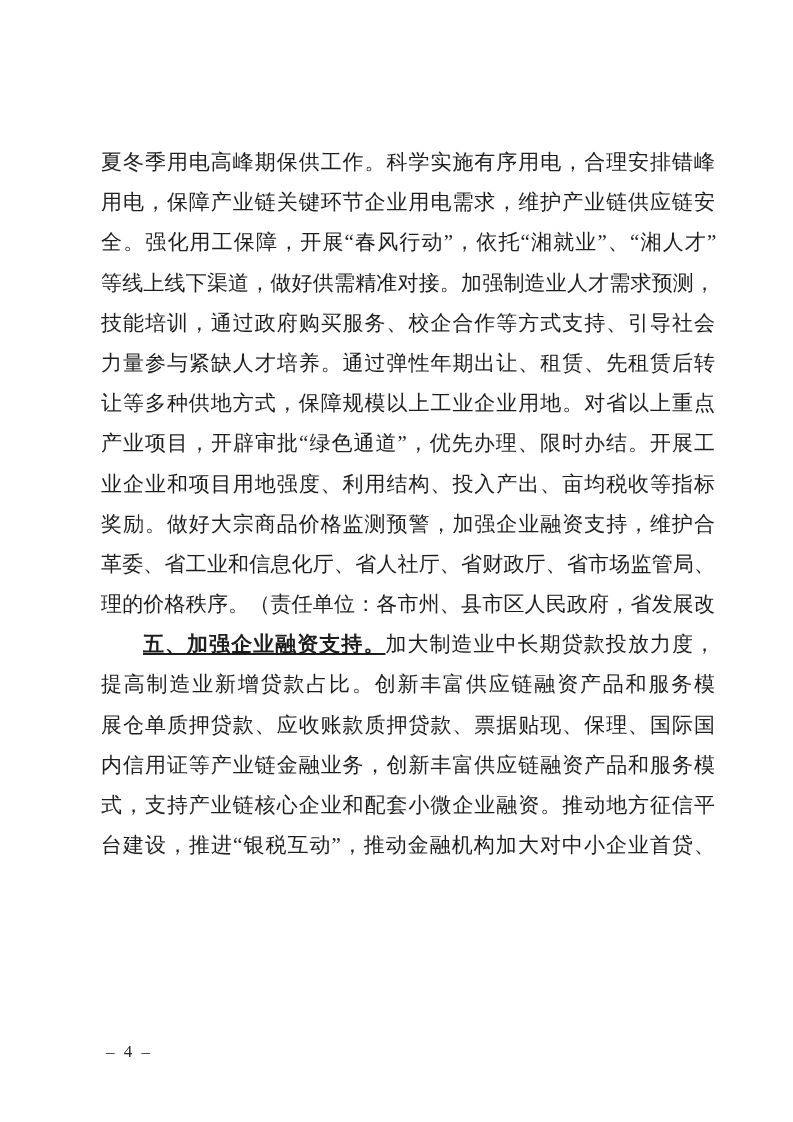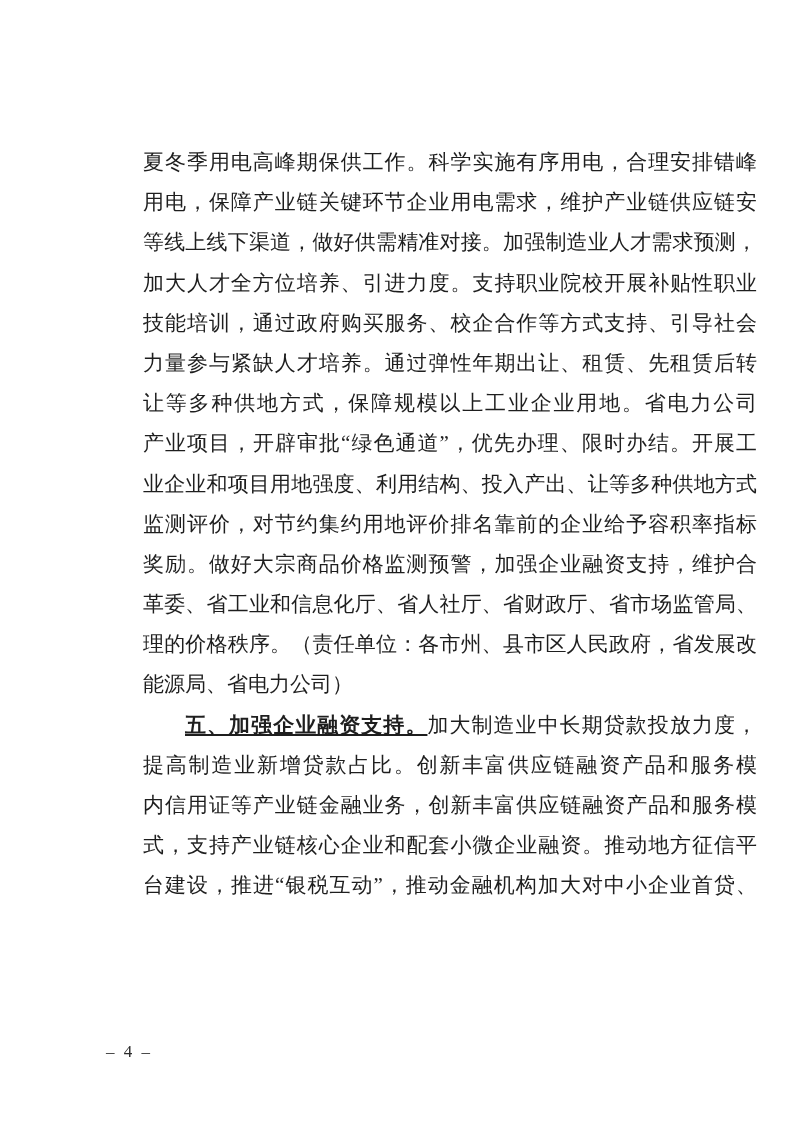--- a/index.html
+++ b/index.html
@@ -10,21 +10,20 @@
     background: #ffffff;
     color: #1e1e1e;
     font-family: "Liberation Serif", serif;
     overflow: hidden;
   }
   .doc {
     position: absolute;
     left: 101px;
     top: 142px;
     width: 614px;
-    margin-left: 42px;
   }
   .line {
     height: 40.2px;
     line-height: 40.2px;
     font-size: 21px;
     white-space: nowrap;
     text-align: justify;
     text-align-last: justify;
     text-justify: inter-ideograph;
   }
@@ -51,32 +50,31 @@
     letter-spacing: 2.5px;
     color: #2a2a2a;
   }
 </style>
 </head>
 <body>
 
 <div class="doc">
   <div class="line">夏冬季用电高峰期保供工作。科学实施有序用电，合理安排错峰</div>
   <div class="line">用电，保障产业链关键环节企业用电需求，维护产业链供应链安</div>
+  <div class="line tight">全。强化用工保障，开展“春风行动”，依托“湘就业”、“湘人才”</div>
   <div class="line">等线上线下渠道，做好供需精准对接。加强制造业人才需求预测，</div>
-  <div class="line">加大人才全方位培养、引进力度。支持职业院校开展补贴性职业</div>
   <div class="line">技能培训，通过政府购买服务、校企合作等方式支持、引导社会</div>
   <div class="line">力量参与紧缺人才培养。通过弹性年期出让、租赁、先租赁后转</div>
-  <div class="line">让等多种供地方式，保障规模以上工业企业用地。省电力公司</div>
+  <div class="line">让等多种供地方式，保障规模以上工业企业用地。对省以上重点</div>
   <div class="line">产业项目，开辟审批“绿色通道”，优先办理、限时办结。开展工</div>
-  <div class="line">业企业和项目用地强度、利用结构、投入产出、让等多种供地方式</div>
-  <div class="line">监测评价，对节约集约用地评价排名靠前的企业给予容积率指标</div>
+  <div class="line">业企业和项目用地强度、利用结构、投入产出、亩均税收等指标</div>
   <div class="line">奖励。做好大宗商品价格监测预警，加强企业融资支持，维护合</div>
   <div class="line">革委、省工业和信息化厅、省人社厅、省财政厅、省市场监管局、</div>
   <div class="line">理的价格秩序。（责任单位：各市州、县市区人民政府，省发展改</div>
-  <div class="line para-end">能源局、省电力公司）</div>
   <div class="line indent"><span class="hd">五、加强企业融资支持。</span><span>加大制造业中长期贷款投放力度，</span></div>
   <div class="line">提高制造业新增贷款占比。创新丰富供应链融资产品和服务模</div>
+  <div class="line">展仓单质押贷款、应收账款质押贷款、票据贴现、保理、国际国</div>
   <div class="line">内信用证等产业链金融业务，创新丰富供应链融资产品和服务模</div>
   <div class="line">式，支持产业链核心企业和配套小微企业融资。推动地方征信平</div>
   <div class="line">台建设，推进“银税互动”，推动金融机构加大对中小企业首贷、</div>
 </div>
 
 <div class="pagenum">– 4 –</div>
 
 </body></html>

